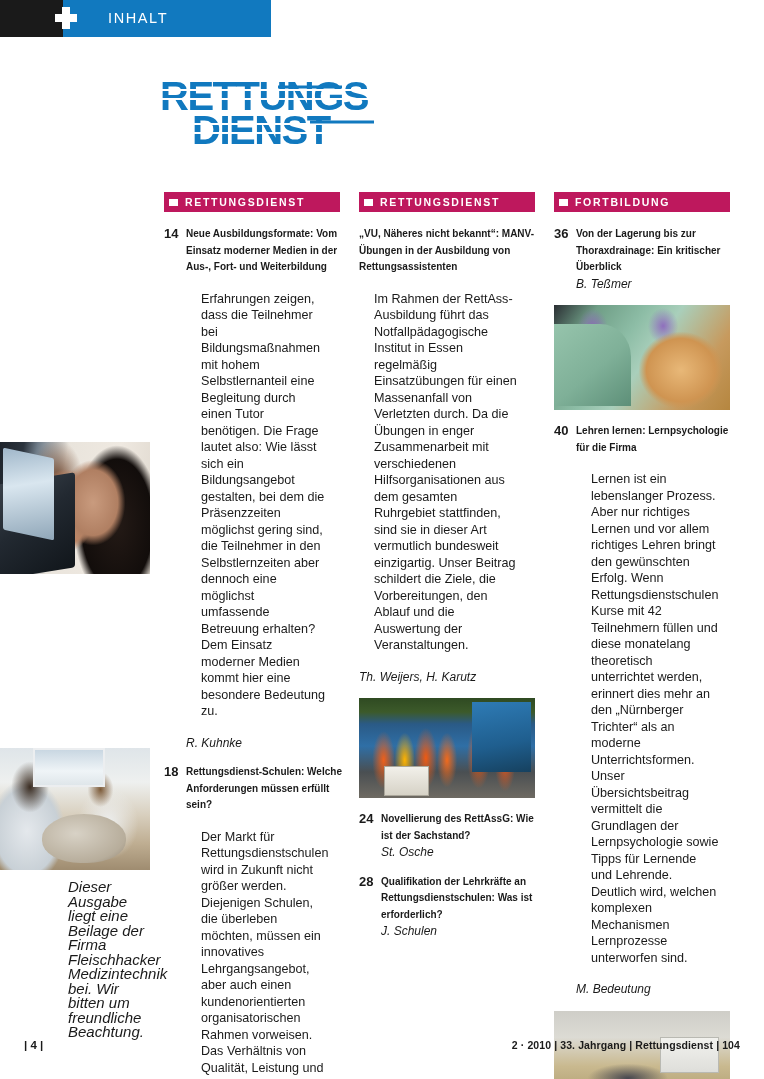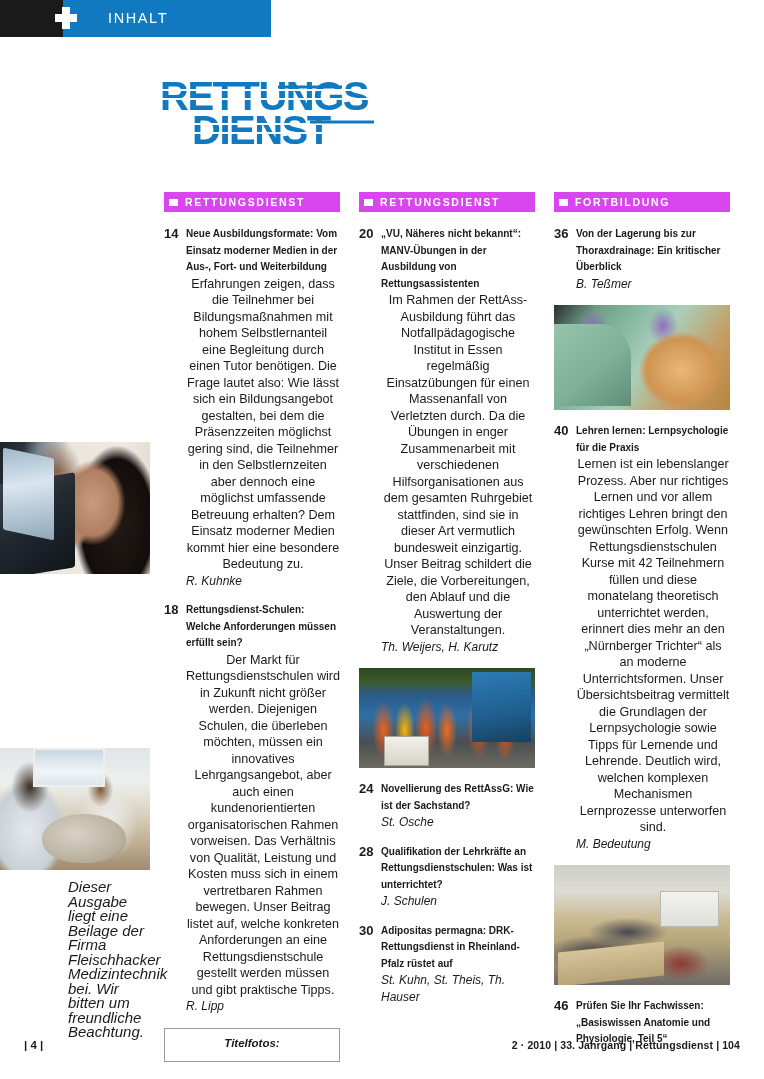--- a/index.html
+++ b/index.html
@@ -79,21 +79,21 @@
     top: 192px;
     width: 176px;
   }
   .col1 { left: 164px; }
   .col2 { left: 359px; }
   .col3 { left: 554px; }
 
   .section-head {
     position: relative;
     height: 20px;
-    background: #d946ef;
+    background: #be185d;
     margin-bottom: 14px;
   }
   .section-head .sq {
     position: absolute;
     left: 5px; top: 7px;
     width: 9px; height: 7px;
     background: #ffffff;
   }
   .section-head .lbl {
     position: absolute;
@@ -119,22 +119,22 @@
   .entry .body { flex: 1 1 auto; }
   .entry .ttl {
     font-size: 10px;
     font-weight: 700;
     line-height: 16.5px;
     margin: 0;
   }
   .entry .desc {
     font-size: 12.6px;
     line-height: 16.5px;
-    margin: 0;
-    text-align: center;
+    margin: 15px;
+    text-align: left;
   }
   .entry .auth {
     font-size: 12px;
     font-style: italic;
     line-height: 16.5px;
     margin: 0;
   }
 
   
   .photo {
@@ -387,53 +387,45 @@
   </div>
 </div>
 
 <div class="col col2">
   <div class="section-head">
     <span class="sq"></span>
     <span class="lbl">RETTUNGSDIENST</span>
   </div>
 
   <div class="entry">
-    <div class="pg">20</div>
     <div class="body">
       <p class="ttl">„VU, Näheres nicht bekannt“: MANV-Übungen in der Ausbildung von Rettungsassistenten</p>
       <p class="desc">Im Rahmen der RettAss-Ausbildung führt das Notfallpädagogische Institut in Essen regelmäßig Einsatzübungen für einen Massenanfall von Verletzten durch. Da die Übungen in enger Zusammenarbeit mit verschiedenen Hilfsorganisationen aus dem gesamten Ruhrgebiet stattfinden, sind sie in dieser Art vermutlich bundesweit einzigartig. Unser Beitrag schildert die Ziele, die Vorbereitungen, den Ablauf und die Auswertung der Veranstaltungen.</p>
       <p class="auth">Th. Weijers, H. Karutz</p>
     </div>
   </div>
 
   <div class="photo inline img-manv"></div>
 
   <div class="entry">
     <div class="pg">24</div>
     <div class="body">
       <p class="ttl">Novellierung des RettAssG: Wie ist der Sachstand?</p>
       <p class="auth">St. Osche</p>
     </div>
   </div>
 
   <div class="entry">
     <div class="pg">28</div>
     <div class="body">
-      <p class="ttl">Qualifikation der Lehrkräfte an Rettungsdienstschulen: Was ist unterrichtet?</p>
+      <p class="ttl">Qualifikation der Lehrkräfte an Rettungsdienstschulen: Was ist erforderlich?</p>
       <p class="auth">J. Schulen</p>
     </div>
   </div>
 
-  <div class="entry">
-    <div class="pg">30</div>
-    <div class="body">
-      <p class="ttl">Adipositas permagna: DRK-Rettungsdienst in Rheinland-Pfalz rüstet auf</p>
-      <p class="auth">St. Kuhn, St. Theis, Th. Hauser</p>
-    </div>
-  </div>
 
 </div>
 
 <div class="col col3">
   <div class="section-head">
     <span class="sq"></span>
     <span class="lbl">FORTBILDUNG</span>
   </div>
 
   <div class="entry">
@@ -442,21 +434,21 @@
       <p class="ttl">Von der Lagerung bis zur Thoraxdrainage: Ein kritischer Überblick</p>
       <p class="auth">B. Teßmer</p>
     </div>
   </div>
 
   <div class="photo inline img-thorax" style="height:105px;"></div>
 
   <div class="entry">
     <div class="pg">40</div>
     <div class="body">
-      <p class="ttl">Lehren lernen: Lernpsychologie für die Praxis</p>
+      <p class="ttl">Lehren lernen: Lernpsychologie für die Firma</p>
       <p class="desc">Lernen ist ein lebenslanger Prozess. Aber nur richtiges Lernen und vor allem richtiges Lehren bringt den gewünschten Erfolg. Wenn Rettungsdienstschulen Kurse mit 42 Teilnehmern füllen und diese monatelang theoretisch unterrichtet werden, erinnert dies mehr an den „Nürnberger Trichter“ als an moderne Unterrichtsformen. Unser Übersichtsbeitrag vermittelt die Grundlagen der Lernpsychologie sowie Tipps für Lernende und Lehrende. Deutlich wird, welchen komplexen Mechanismen Lernprozesse unterworfen sind.</p>
       <p class="auth">M. Bedeutung</p>
     </div>
   </div>
 
   <div class="photo inline img-classroom" style="height:120px;"></div>
 
   <div class="entry">
     <div class="pg">46</div>
     <div class="body">

